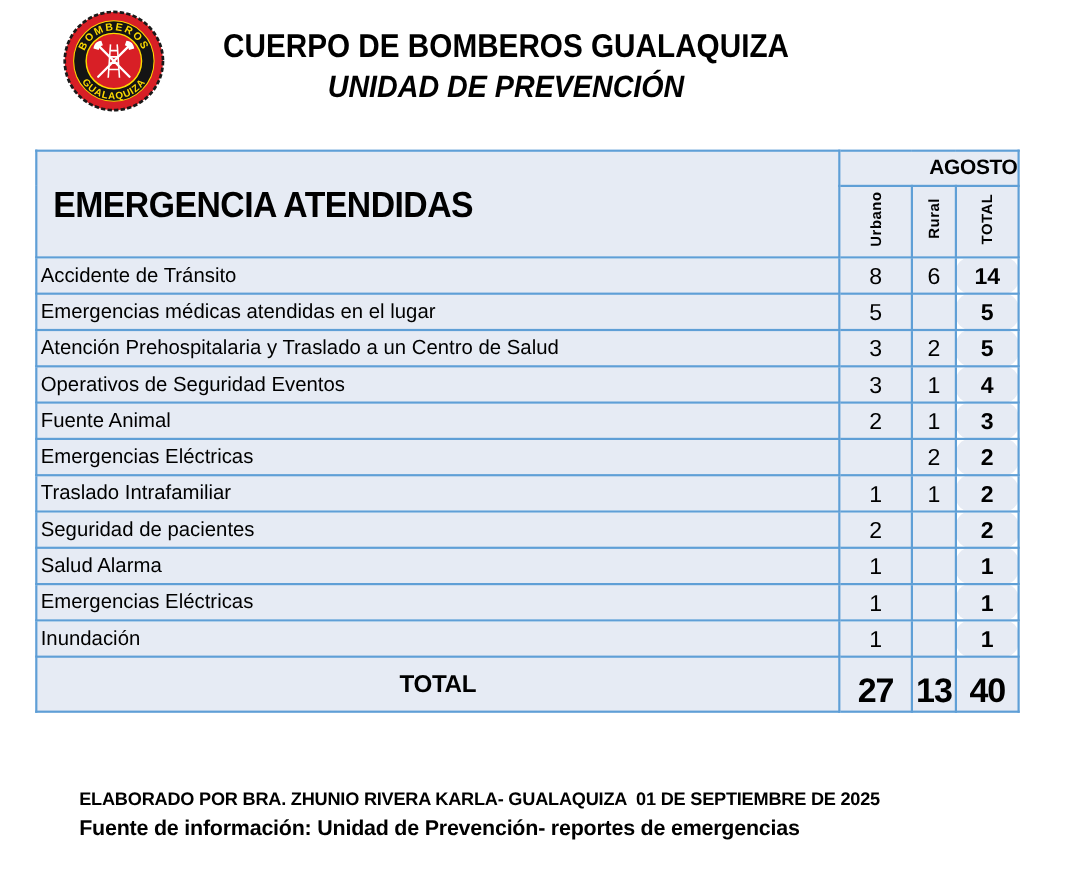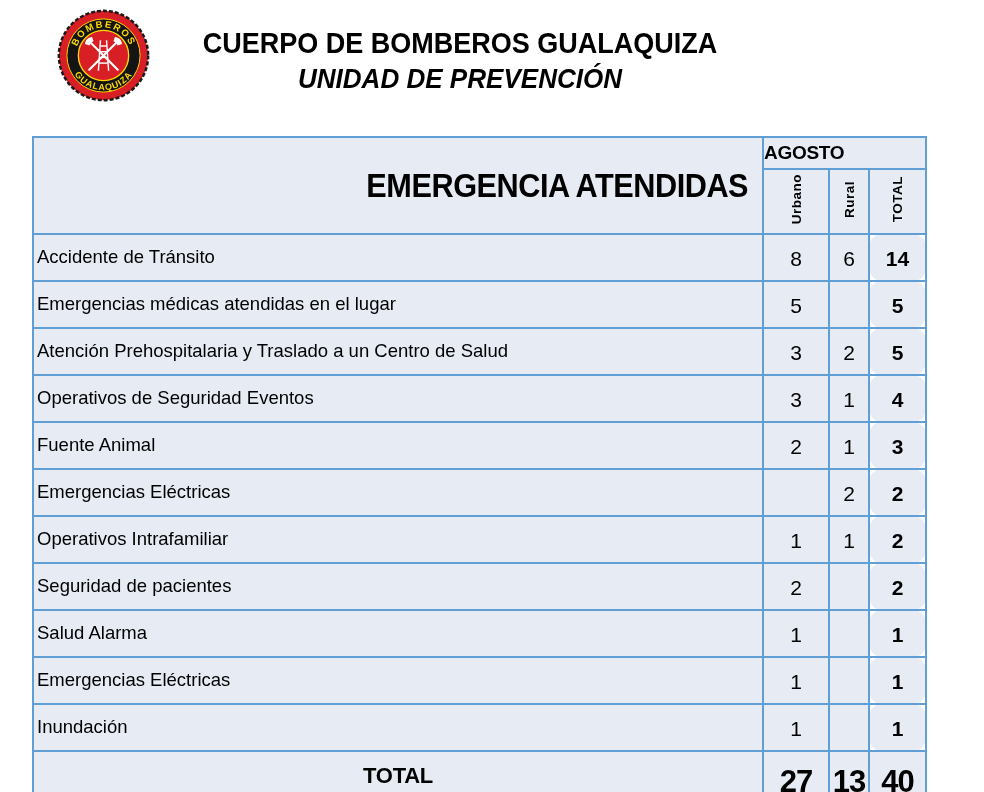--- a/index.html
+++ b/index.html
@@ -21,28 +21,28 @@
     transform:scaleX(.90);transform-origin:50% 50%;white-space:nowrap;}
   .unit-subtitle{font-size:28px;font-weight:bold;font-style:italic;line-height:34px;margin-top:2px;
     transform:scaleX(.93);transform-origin:50% 50%;white-space:nowrap;}
 
   
   table.report{position:absolute;left:32px;top:136px;width:893px;
     border-collapse:collapse;table-layout:fixed;}
   table.report th,table.report td{
     border:2px solid var(--table-border);background:var(--cell-bg);
     overflow:hidden;vertical-align:middle;}
-  .title-cell{text-align:right;}
+  .title-cell{text-align:left;}
   .title-cell span{display:inline-block;font-weight:bold;font-size:33px;letter-spacing:-.5px;
     transform:scaleX(.93);transform-origin:50% 50%;white-space:nowrap;}
-  .month-cell{height:32px;text-align:left;font-weight:bold;font-size:19px;letter-spacing:-.3px;}
+  .month-cell{height:32px;text-align:right;font-weight:bold;font-size:19px;letter-spacing:-.3px;}
   .vert-cell{height:65px;text-align:center;}
   .vert-cell span{writing-mode:vertical-rl;transform:rotate(180deg);
     font-weight:bold;font-size:13.5px;letter-spacing:.5px;display:inline-block;}
-  tbody td{height:47px;}
+  tbody td{height:33px;}
   td.label-cell{font-size:18.5px;padding:0 2px 1px 3px;text-align:left;white-space:nowrap;}
   td.num-cell{font-size:21px;text-align:center;padding-top:3px;}
   td.total-col{font-weight:bold;border-radius:13px;}
   tfoot td{height:49px;}
   td.grand-label{font-weight:bold;font-size:22px;text-align:center;letter-spacing:-.3px;}
   td.grand-num{font-weight:bold;font-size:31px;text-align:center;letter-spacing:-1px;padding-top:12px;}
 
   
   .footer{position:absolute;left:72px;top:716px;}
   .footer-line1{font-weight:bold;font-size:16.5px;line-height:22px;white-space:pre;letter-spacing:-.2px;}
@@ -148,21 +148,21 @@
           <td class="num-cell">1</td>
           <td class="num-cell total-col">3</td>
         </tr>
         <tr>
           <td class="label-cell">Emergencias Eléctricas</td>
           <td class="num-cell"></td>
           <td class="num-cell">2</td>
           <td class="num-cell total-col">2</td>
         </tr>
         <tr>
-          <td class="label-cell">Operativos Intrafamiliar</td>
+          <td class="label-cell">Traslado Intrafamiliar</td>
           <td class="num-cell">1</td>
           <td class="num-cell">1</td>
           <td class="num-cell total-col">2</td>
         </tr>
         <tr>
           <td class="label-cell">Seguridad de pacientes</td>
           <td class="num-cell">2</td>
           <td class="num-cell"></td>
           <td class="num-cell total-col">2</td>
         </tr>
@@ -188,14 +188,18 @@
     <tfoot>
       <tr>
         <td class="grand-label">TOTAL</td>
         <td class="grand-num">27</td>
         <td class="grand-num">13</td>
         <td class="grand-num">40</td>
       </tr>
     </tfoot>
   </table>
 
+  <div class="footer">
+    <div class="footer-line1">ELABORADO POR BRA. ZHUNIO RIVERA KARLA- GUALAQUIZA  01 DE SEPTIEMBRE DE 2025</div>
+    <div class="footer-line2">Fuente de información: Unidad de Prevención- reportes de emergencias</div>
+  </div>
 
 </div>
 
 </body></html>

